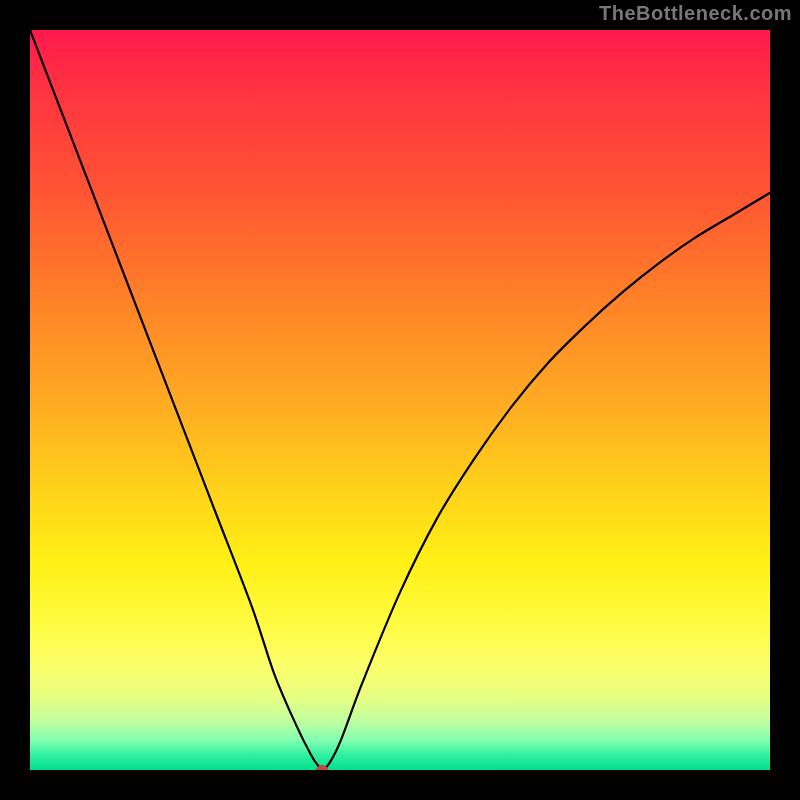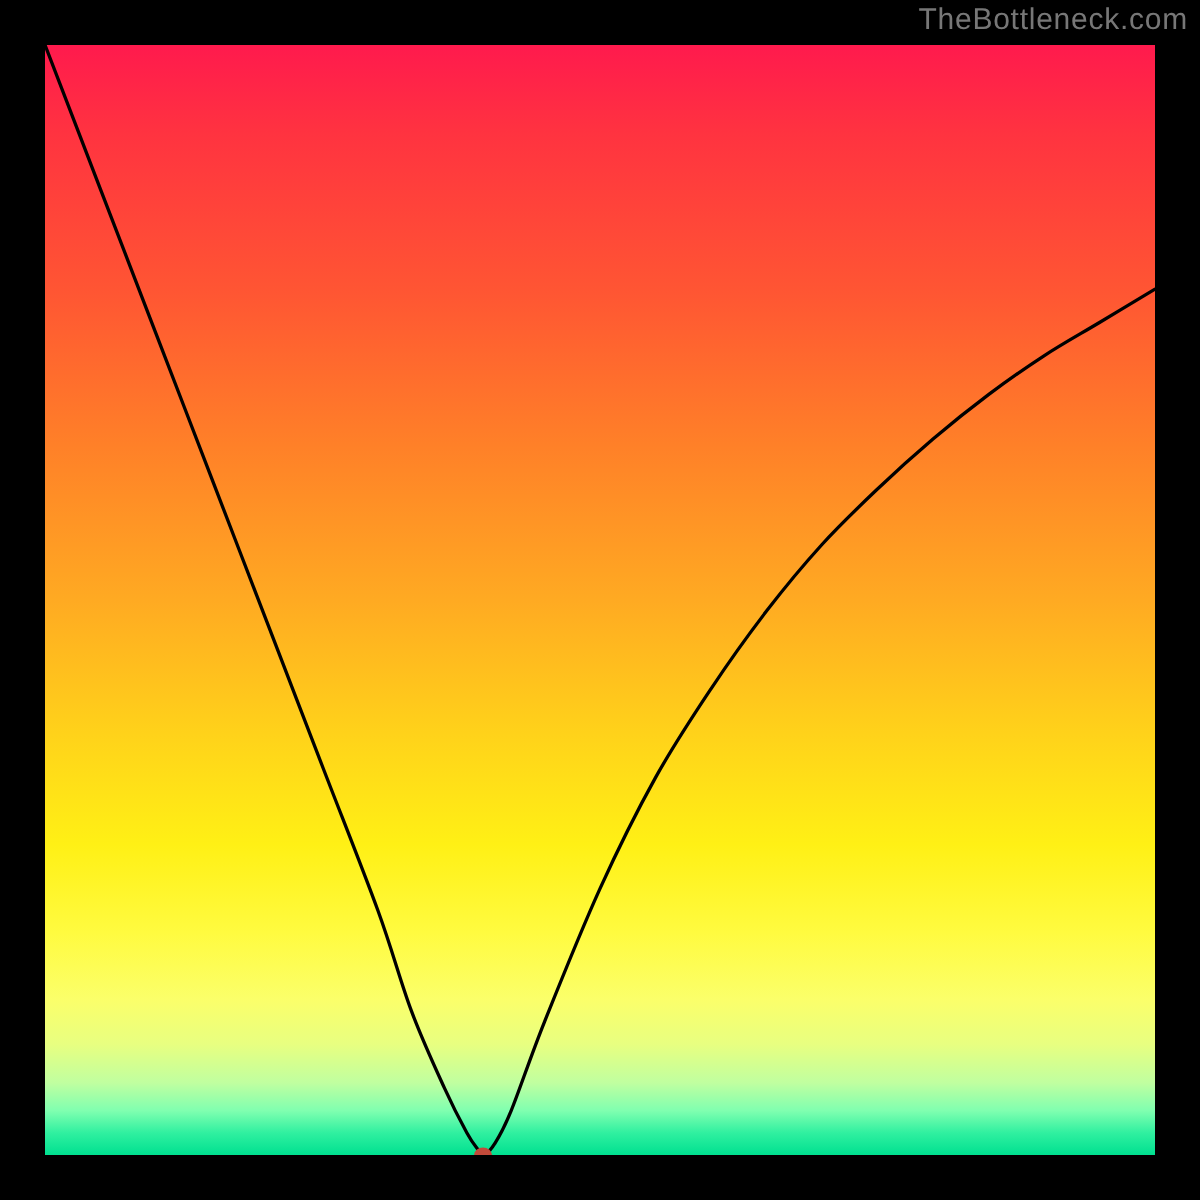--- a/index.html
+++ b/index.html
@@ -15,21 +15,21 @@
     width: 800px;
     height: 800px;
     background: #000;
   }
   .watermark {
     position: absolute;
     top: 2px;
     right: 8px;
     color: #777;
     font-size: 20px;
-    font-weight: normal;
+    font-weight: bold;
     letter-spacing: 0.5px;
     z-index: 10;
   }
   .plot-area {
     position: absolute;
     left: 30px;
     top: 30px;
     width: 740px;
     height: 740px;
     overflow: hidden;

